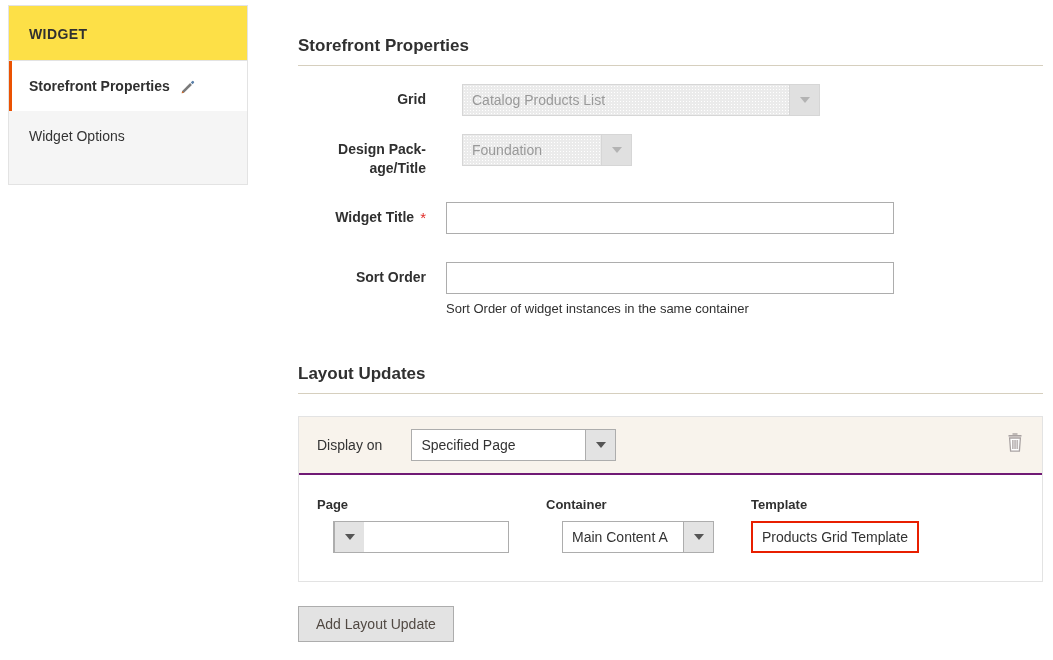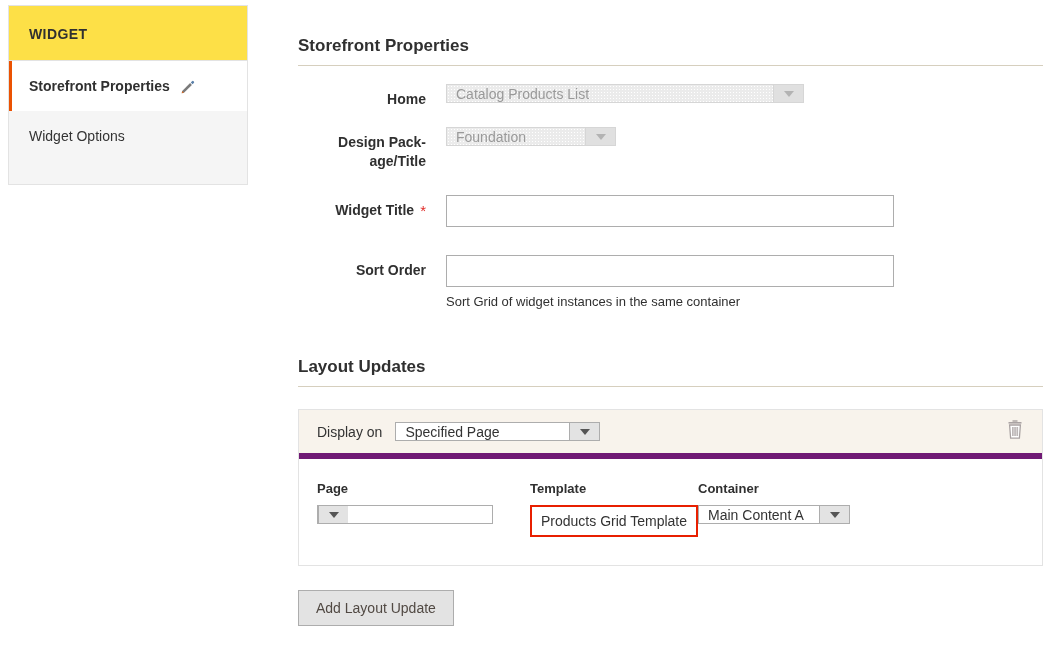--- a/index.html
+++ b/index.html
@@ -124,22 +124,23 @@
     margin-left: 20px;
     padding-top: 0;
   }
 
   
   .select {
     display: inline-flex;
     align-items: stretch;
     border: 1px solid #adadad;
     background: #ffffff;
-    height: 19px;
+    height: 32px;
     vertical-align: top;
+    margin-left: 16px;
   }
   .select .value {
     display: flex;
     align-items: center;
     padding: 0 9px;
     font-size: 14px;
     color: #333333;
     overflow: hidden;
     white-space: nowrap;
   }
@@ -198,21 +199,21 @@
 
   
   .layout-panel {
     border: 1px solid #e3e3e3;
     width: 745px;
     margin-top: 22px;
     background: #ffffff;
   }
   .layout-panel-head {
     background: #f8f3ec;
-    border-bottom: 6px solid #701a75;
+    border-bottom: 2px solid #701a75;
     display: flex;
     align-items: center;
     padding: 12px 14px 12px 18px;
     position: relative;
   }
   .display-on-label {
     font-size: 14px;
     color: #333333;
     margin-right: 13px;
   }
@@ -295,21 +296,21 @@
   </div>
 
   <div class="main">
 
     
     <div class="section-title">Storefront Properties</div>
     <div class="section-rule"></div>
 
     
     <div class="field-row">
-      <div class="field-label">Home</div>
+      <div class="field-label">Grid</div>
       <div class="field-control">
         <div class="select disabled sel-type">
           <span class="value">Catalog Products List</span>
           <span class="arrow">
               <span class="caret"></span>
             </span>
         </div>
       </div>
     </div>
 
@@ -337,21 +338,21 @@
       <div class="field-control">
         <input class="text-input" type="text" value="" style="">
       </div>
     </div>
 
     
     <div class="field-row" style="margin-top:28px;">
       <div class="field-label">Sort Order</div>
       <div class="field-control">
         <input class="text-input" type="text" value="" style="">
-        <div class="field-note">Sort Grid of widget instances in the same container</div>
+        <div class="field-note">Sort Order of widget instances in the same container</div>
       </div>
     </div>
 
     
     <div class="section-title" style="padding-top:48px;">Layout Updates</div>
     <div class="section-rule"></div>
 
     <div class="layout-panel">
       <div class="layout-panel-head">
         <span class="display-on-label">Display on</span>
@@ -377,36 +378,36 @@
 
         <div class="lp-col">
           <div class="lp-col-label">Page</div>
           <div class="select sel-page" style="width:176px;">
             <span class="arrow">
                 <span class="caret"></span>
               </span>
           </div>
         </div>
 
-        <div class="lp-col" style="margin-right:0;">
-          <div class="lp-col-label">Template</div>
-          <div class="template-box">
-            <span>Products Grid Template</span>
-          </div>
-        </div>
-
         <div class="lp-col">
           <div class="lp-col-label">Container</div>
           <div class="select sel-container" style="width:152px;">
             <span class="value" style="width:121px;">Main Content A</span>
             <span class="arrow">
                 <span class="caret"></span>
               </span>
           </div>
         </div>
 
+        <div class="lp-col" style="margin-right:0;">
+          <div class="lp-col-label">Template</div>
+          <div class="template-box">
+            <span>Products Grid Template</span>
+          </div>
+        </div>
+
       </div>
     </div>
 
     <button class="btn">Add Layout Update</button>
 
   </div>
 </div>
 
 </body></html>

